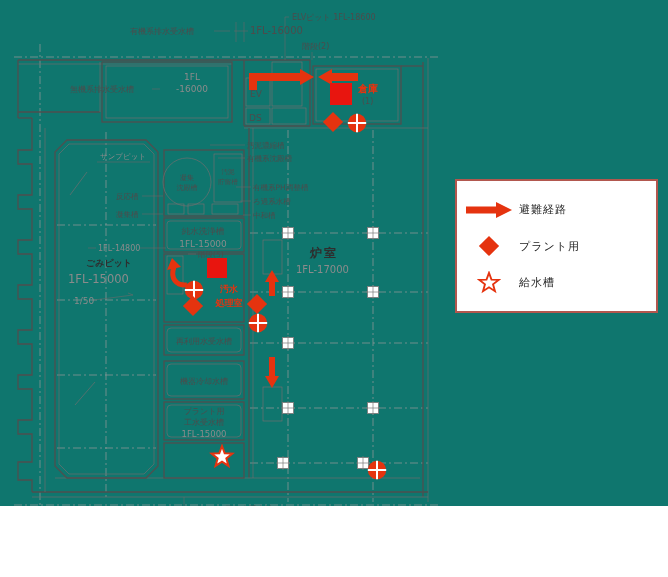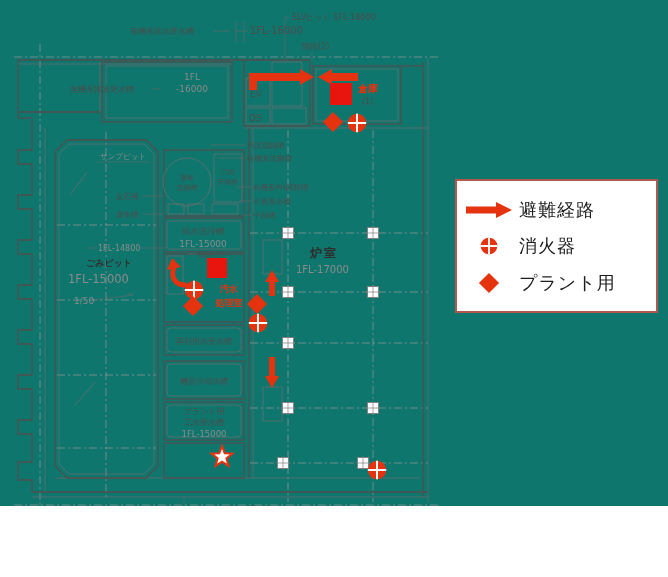--- a/index.html
+++ b/index.html
@@ -15,21 +15,21 @@
   .t65{font-size:6.5px}.t7{font-size:7px}.t75{font-size:7.5px}.t8{font-size:8px}
   .t85{font-size:8.5px}.t9{font-size:9px}.t10{font-size:10px}.t11{font-size:11.5px}.t12{font-size:12px}
   .gray{fill:#8b8b8b}.dark{fill:#2e2e2e;font-weight:bold}.redtx{fill:#e5330f;font-weight:bold}
   .mid{text-anchor:middle}
   
   .legend{position:absolute;left:455px;top:179px;width:203px;height:134px;
           border:2px solid #b2574e;background:#fff;box-sizing:border-box;
           display:flex;flex-direction:column;justify-content:space-evenly;padding:4px 2px;}
   .lrow{display:flex;align-items:center;height:24px;}
   .lsym{width:60px;display:flex;justify-content:center;align-items:center;flex:0 0 60px;}
-  .llab{font-family:Liberation Mono, monospace;font-size:18px;color:#1b1b1b;
+  .llab{font-family:Liberation Mono, monospace;font-size:11px;color:#1b1b1b;
         letter-spacing:1px;white-space:nowrap;}
   
   .caption{position:absolute;left:140px;top:538px;
            font-family:"DejaVu Serif","Liberation Serif",serif;font-size:14px;color:#111;
            letter-spacing:3px;}
 </style>
 </head>
 <body>
 
 <div class="stage">
@@ -263,32 +263,30 @@
       <span class="lsym">
         <svg width="46" height="16" viewBox="0 0 46 16">
           <rect x="0" y="4.5" width="30" height="7" fill="#e5330f"></rect>
           <polygon points="30,0 30,16 46,8" fill="#e5330f"></polygon>
         </svg>
       </span>
       <span class="llab">避難経路</span>
     </div>
     <div class="lrow">
       <span class="lsym">
-        <svg width="20" height="20" viewBox="-12 -12 24 24">
-          <circle r="10" fill="#e5330f"></circle>
-          <line x1="-10" y1="0" x2="10" y2="0" stroke="#fff" stroke-width="2.3"></line>
-          <line x1="0" y1="-10" x2="0" y2="10" stroke="#fff" stroke-width="2.3"></line>
-        </svg>
-      </span>
-      <span class="llab">消火器</span>
-    </div>
-    <div class="lrow">
-      <span class="lsym">
         <svg width="22" height="22" viewBox="-12 -12 24 24">
           <rect x="-7.8" y="-7.8" width="15.6" height="15.6" transform="rotate(45)" fill="#e5330f"></rect>
         </svg>
       </span>
       <span class="llab">プラント用</span>
     </div>
+    <div class="lrow">
+      <span class="lsym">
+        <svg width="24" height="24" viewBox="-13 -13 26 26">
+          <path d="M0 -11 L2.7 -3.72 L10.46 -3.4 L4.37 1.42 L6.47 8.9 L0 4.6 L-6.47 8.9 L-4.37 1.42 L-10.46 -3.4 L-2.7 -3.72 Z" fill="#fff" stroke="#e5330f" stroke-width="2"></path>
+        </svg>
+      </span>
+      <span class="llab">給水槽</span>
+    </div>
   </div>
 
 
 </div>
 
 </body></html>

